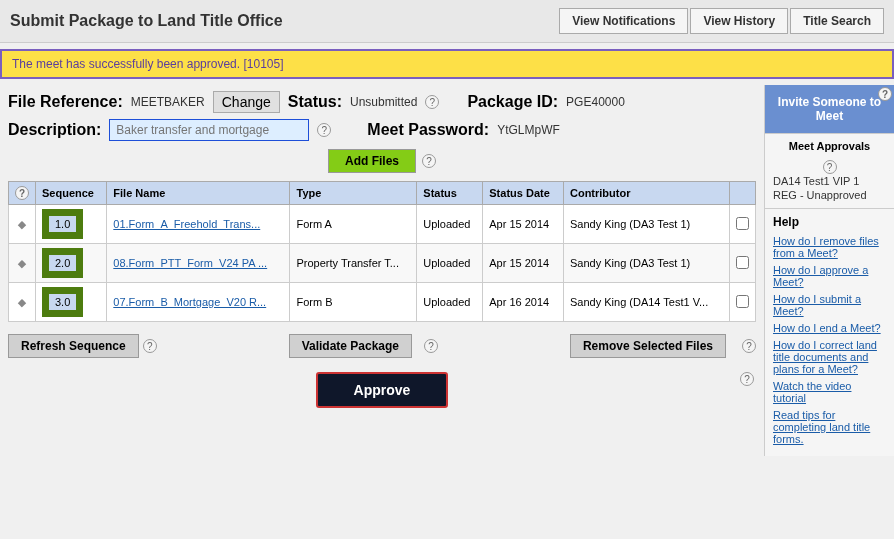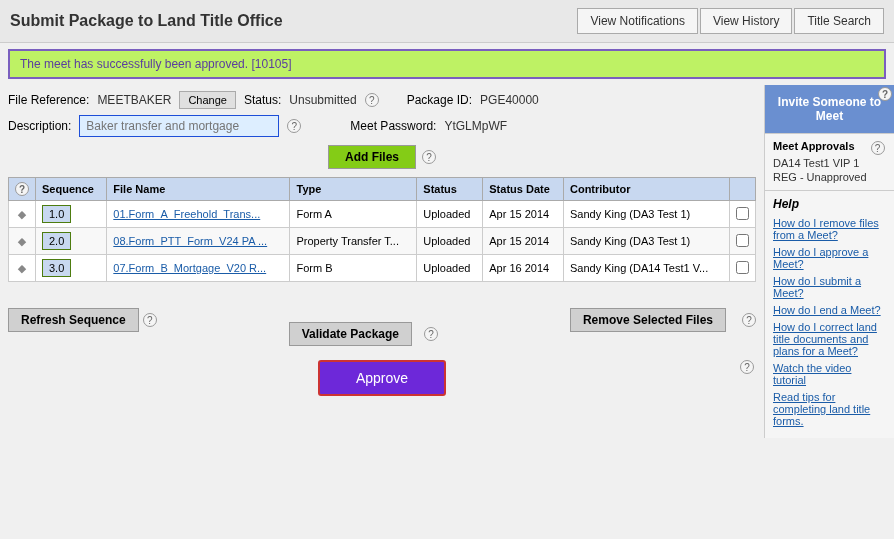--- a/index.html
+++ b/index.html
@@ -6,38 +6,38 @@
     body { font-family: Arial, sans-serif; font-size: 12px; background: #f0f0f0; width: 894px; min-height: 539px; }
 
     .top-bar {
       display: flex; align-items: center; justify-content: space-between;
       background: #e8e8e8; padding: 8px 10px; border-bottom: 1px solid #ccc;
     }
     .top-title { font-size: 16px; font-weight: bold; color: #333; }
     .top-buttons { display: flex; gap: 2px; }
     .top-btn {
       padding: 5px 12px; background: #f5f5f5; border: 1px solid #aaa;
-      cursor: pointer; font-size: 12px; color: #333;
+      cursor: pointer; font-size: 12px; color: #333; font-weight: bold;
     }
 
     .notification-bar {
-      background: #bef264; border: 2px solid #7a5fbf; margin: 6px 8px;
+      background: #fde047; border: 2px solid #7a5fbf; margin: 6px 0;
       padding: 6px 10px; color: #5a3d9e; font-size: 12px;
     }
 
     .main-content { display: flex; gap: 0; }
 
     .left-panel { flex: 1; padding: 6px 8px; }
 
     .form-row { display: flex; align-items: center; margin-bottom: 6px; gap: 8px; }
-    .form-label { font-weight: normal; font-size: 12px; white-space: nowrap; }
+    .form-label { font-weight: bold; font-size: 16px; white-space: nowrap; }
     .form-value { font-size: 12px; color: #333; }
     .change-btn {
       padding: 2px 8px; background: #e0e0e0; border: 1px solid #aaa;
-      cursor: pointer; font-size: 11px;
+      cursor: pointer; font-size: 14px;
     }
     .description-input {
       border: 1px solid #1d4ed8; padding: 3px 6px; font-size: 12px;
       width: 200px; background: #ddeeff;
     }
     .help-icon {
       display: inline-flex; align-items: center; justify-content: center;
       width: 14px; height: 14px; border: 1px solid #999; border-radius: 50%;
       font-size: 10px; color: #666; cursor: pointer; background: #f5f5f5;
     }
@@ -52,59 +52,59 @@
     .file-table th {
       background: #c8d8f0; border: 1px solid #aaa; padding: 4px 6px;
       font-size: 11px; text-align: left;
     }
     .file-table td {
       border: 1px solid #ccc; padding: 4px 6px; font-size: 11px; background: #fff;
     }
     .file-table tr:nth-child(even) td { background: #f8f8f8; }
     .file-link { color: #1a5ca8; text-decoration: underline; cursor: pointer; }
     .seq-badge {
-      background: #c8d8f0; border: 1px solid #4d7c0f; padding: 2px 6px;
+      background: #c8d8f0; border: 7px solid #4d7c0f; padding: 2px 6px;
       font-size: 11px; display: inline-block;
     }
     .checkbox-cell { text-align: center; }
 
     .table-header-row { background: #c8d8f0; }
     .th-help { background: #c8d8f0; border: 1px solid #aaa; }
 
     .bottom-buttons {
       display: flex; align-items: center; justify-content: space-between;
       margin-top: 8px; padding: 4px 0;
     }
     .bottom-btn {
       padding: 4px 12px; background: #d0d0d0; border: 1px solid #999;
       cursor: pointer; font-size: 12px; font-weight: bold;
     }
     .approve-row { display: flex; justify-content: center; margin: 10px 0; position: relative; }
     .approve-btn {
-      padding: 8px 36px; background: #6d28d9; border: 2px solid #cc3333;
-      cursor: pointer; font-size: 14px; font-weight: normal; color: white;
+      padding: 8px 36px; background: #0f172a; border: 2px solid #cc3333;
+      cursor: pointer; font-size: 14px; font-weight: bold; color: white;
       border-radius: 3px;
     }
 
     .right-panel {
       width: 130px; min-width: 130px; border-left: 1px solid #ccc;
       background: #f5f5f5; padding: 0;
     }
     .invite-box {
       background: #6a8fd0; color: white; text-align: center;
       padding: 10px 8px; font-weight: bold; font-size: 12px; cursor: pointer;
       position: relative;
     }
     .meet-approvals {
       padding: 6px 8px; border-top: 1px solid #ccc;
     }
     .meet-approvals-title { font-weight: bold; font-size: 11px; margin-bottom: 4px; }
     .unapproved-text { font-size: 11px; color: #333; }
     .help-section { padding: 6px 8px; border-top: 1px solid #ccc; }
-    .help-title { font-weight: bold; font-size: 12px; margin-bottom: 6px; font-style: italic; }
+    .help-title { font-weight: bold; font-size: 12px; margin-bottom: 6px; }
     .help-link { color: #1a5ca8; text-decoration: underline; cursor: pointer; font-size: 11px; display: block; margin-bottom: 5px; }
 
     .right-help-icon {
       position: absolute; top: 2px; right: 2px;
       display: inline-flex; align-items: center; justify-content: center;
       width: 14px; height: 14px; border: 1px solid #999; border-radius: 50%;
       font-size: 10px; color: #666; cursor: pointer; background: #f5f5f5;
     }
   </style>
 </head>
@@ -134,21 +134,21 @@
       <span class="form-value">Unsubmitted</span>
       <span class="help-icon">?</span>
       <span class="form-label" style="margin-left:20px;">Package ID:</span>
       <span class="form-value">PGE40000</span>
     </div>
 
     <div class="form-row">
       <span class="form-label">Description:</span>
       <input type="text" class="description-input" placeholder="Baker transfer and mortgage" style="">
       <span class="help-icon">?</span>
-      <span class="form-label" style="margin-left:41px;">Meet Password:</span>
+      <span class="form-label" style="margin-left:28px;">Meet Password:</span>
       <span class="form-value">YtGLMpWF</span>
     </div>
 
     <div class="add-files-row">
       <button class="add-files-btn">Add Files</button>
       <span class="help-icon">?</span>
     </div>
 
     <table class="file-table">
       <thead>
@@ -197,21 +197,21 @@
     <td class="checkbox-cell"><input type="checkbox" style=""></td>
   </tr>
         </tbody>
     </table>
 
     <div class="bottom-buttons">
       <div style="display:flex;align-items:center;gap:4px;">
         <button class="bottom-btn">Refresh Sequence</button>
         <span class="help-icon">?</span>
       </div>
-      <div style="display:flex;align-items:center;gap:12px;margin-top:28px;">
+      <div style="display:flex;align-items:center;gap:12px;">
         <button class="bottom-btn">Validate Package</button>
         <span class="help-icon">?</span>
       </div>
       <div style="display:flex;align-items:center;gap:16px;">
         <button class="bottom-btn">Remove Selected Files</button>
         <span class="help-icon">?</span>
       </div>
     </div>
 
     <div class="approve-row">
@@ -220,21 +220,21 @@
     </div>
 
   </div>
 
   <div class="right-panel">
     <div class="invite-box" style="position:relative;">
       <span class="right-help-icon">?</span>
       <span>Invite Someone to Meet</span>
     </div>
     <div class="meet-approvals">
-      <div style="display:flex;align-items:center;gap:16px;">
+      <div style="display:flex;align-items:center;gap:4px;flex-direction:column;">
         <span class="meet-approvals-title">Meet Approvals</span>
         <span class="help-icon">?</span>
       </div>
       <span class="unapproved-text">DA14 Test1 VIP 1 REG - Unapproved</span>
     </div>
     <div class="help-section">
       <div class="help-title">Help</div>
       <div id="help-links-container">
           <a class="help-link">How do I remove files from a Meet?</a>
           <a class="help-link">How do I approve a Meet?</a>

